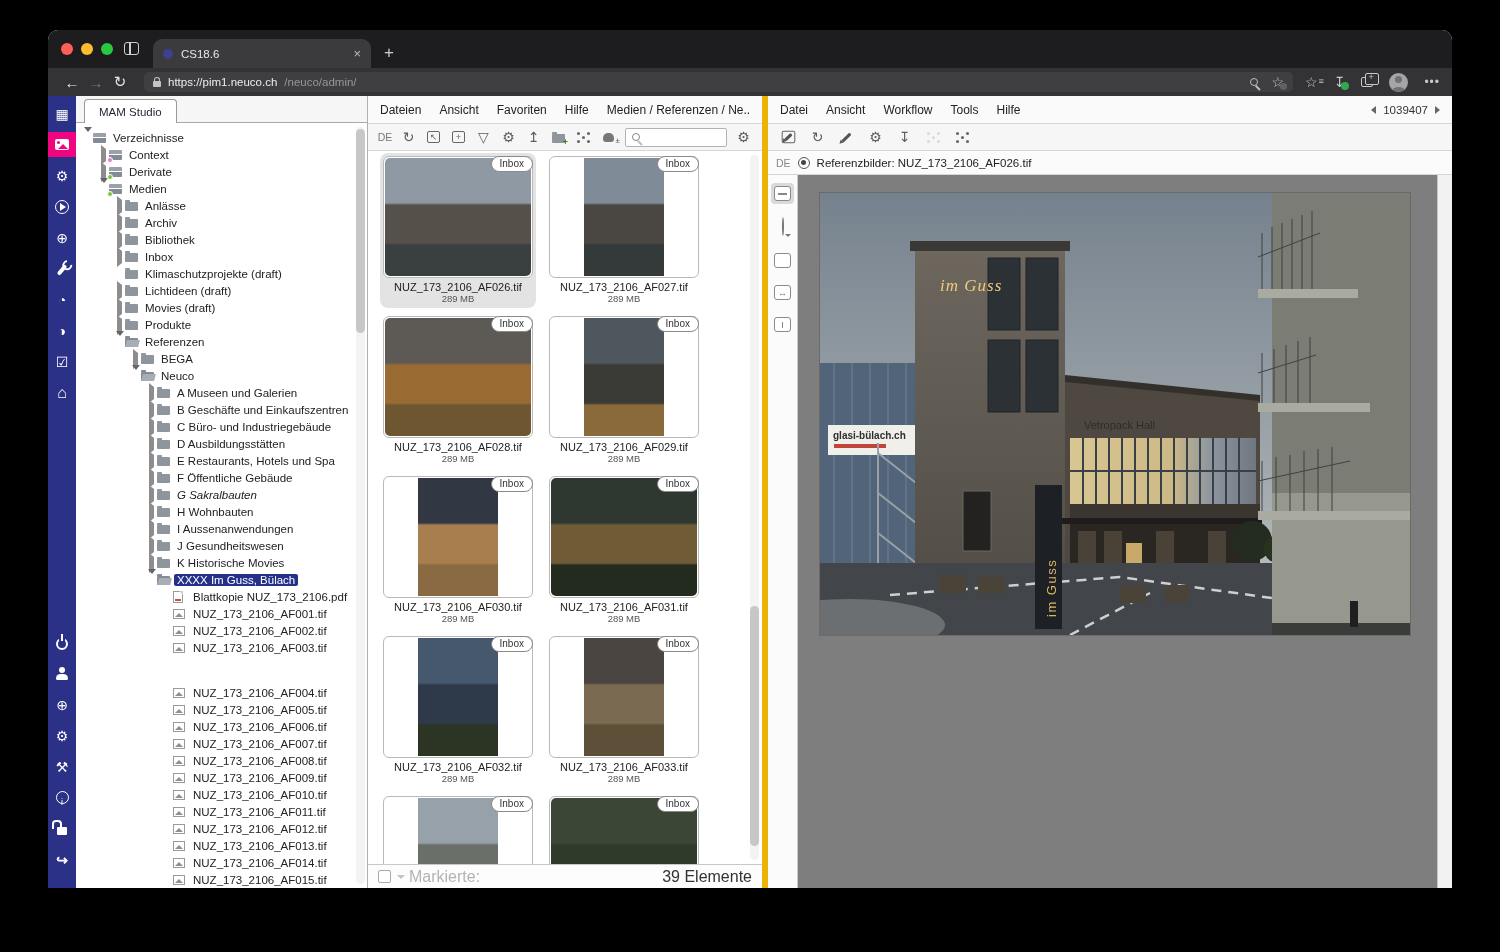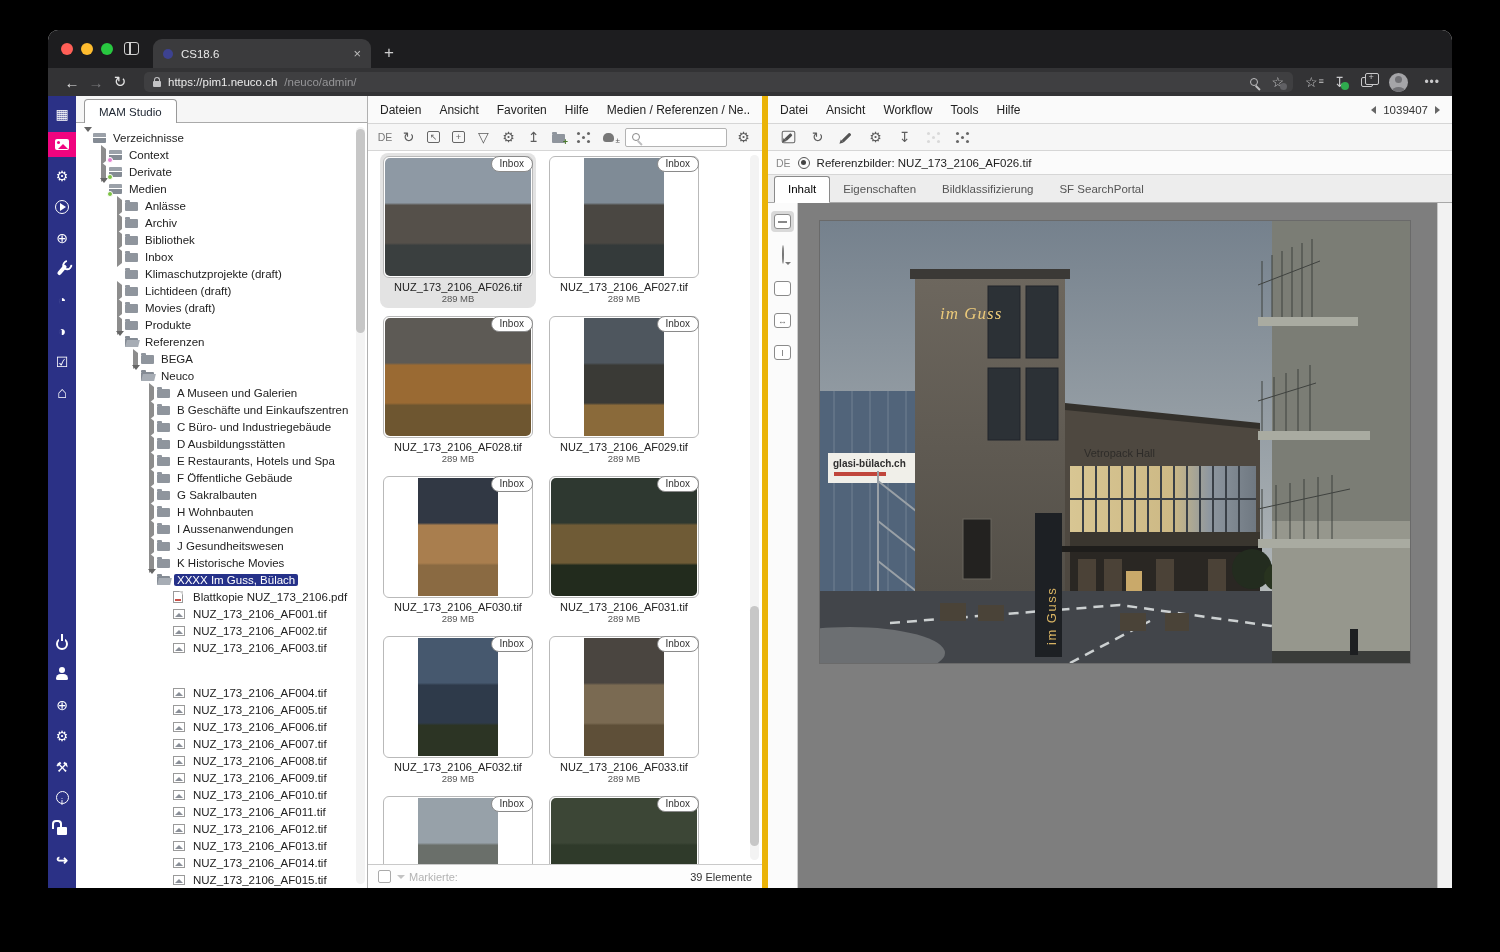--- a/index.html
+++ b/index.html
@@ -135,21 +135,21 @@
   .cell.selected { background:#e3e3e3; }
   .card { position:relative; width:150px; height:122px; border:1px solid #b9b9b9; border-radius:6px; background:#fff; margin:0 auto; }
   .photo { position:absolute; inset:1px; border-radius:5px; overflow:hidden; display:flex; justify-content:center; }
   .ph { height:100%; width:100%; }
   .ph.portrait { width:55%; }
   .ibadge { position:absolute; top:-1px; right:-1px; background:#fff; border:1px solid #8a8a8a;
             border-radius:9px; font-size:10px; color:#333; padding:0 8px; height:16px; line-height:14px; }
   .caption { text-align:center; font-size:11px; color:#222; margin-top:3px; white-space:nowrap; }
   .fsize { text-align:center; font-size:9.5px; color:#555; }
   .gridfooter { height:24px; border-top:1px solid #c9c9c9; display:flex; align-items:center;
-                padding:0 10px; font-size:11px; background:#fdfdfd; }
+                padding:0 10px; font-size:16px; background:#fdfdfd; }
   .chk { width:13px; height:13px; border:1px solid #aaa; border-radius:2px; background:#fff; margin-right:6px; }
   .marklbl { color:#b3b3b3; }
   .markarrow { border-top:4px solid #c3c3c3; border-left:4px solid transparent; border-right:4px solid transparent; margin-right:4px; }
   .count { margin-left:auto; color:#333; }
 
   
   .detailpanel { flex:1; display:flex; flex-direction:column; background:#fff; min-width:0; }
   .pager { margin-left:auto; display:flex; align-items:center; gap:7px; font-size:11.5px; color:#333; }
   .pg-l{border-right:5px solid #666;border-top:4px solid transparent;border-bottom:4px solid transparent}
   .pg-r{border-left:5px solid #666;border-top:4px solid transparent;border-bottom:4px solid transparent}
@@ -406,21 +406,21 @@
               </span>
               <span class="tlabel">E Restaurants, Hotels und Spa</span>
             </div>
             <div class="trow" style="padding-left: 66px;">
               <span class="arrow"><span class="arr-c"></span></span>
               <span class="ticon">
                 <span class="ic-folder"></span>
               </span>
               <span class="tlabel">F Öffentliche Gebäude</span>
             </div>
-            <div class="trow" style="padding-left: 66px;">
+            <div class="trow" style="padding-left: 66px; font-style: italic;">
               <span class="arrow"><span class="arr-c"></span></span>
               <span class="ticon">
                 <span class="ic-folder"></span>
               </span>
               <span class="tlabel">G Sakralbauten</span>
             </div>
             <div class="trow" style="padding-left: 66px;">
               <span class="arrow"><span class="arr-c"></span></span>
               <span class="ticon">
                 <span class="ic-folder"></span>
@@ -763,26 +763,20 @@
           </span>
         <span class="tb">
             <span class="ci-nodes"></span>
           </span>
       </div>
       <div class="refbar">
         <span class="ref-lang">DE</span>
         <span class="ci-radio"></span>
         <span>Referenzbilder: NUZ_173_2106_AF026.tif</span>
       </div>
-      <div class="tabsrow">
-        <span class="tab active">Inhalt</span>
-        <span class="tab">Eigenschaften</span>
-        <span class="tab">Bildklassifizierung</span>
-        <span class="tab">SF SearchPortal</span>
-      </div>
       <div class="detailbody">
         <div class="iconstrip">
           <span class="siwrap selected">
               <span class="si si-note"></span>
             </span>
           <span class="siwrap"><span class="ci-bubble"></span></span>
           <span class="siwrap">
               <span class="si"></span>
             </span>
           <span class="siwrap">

